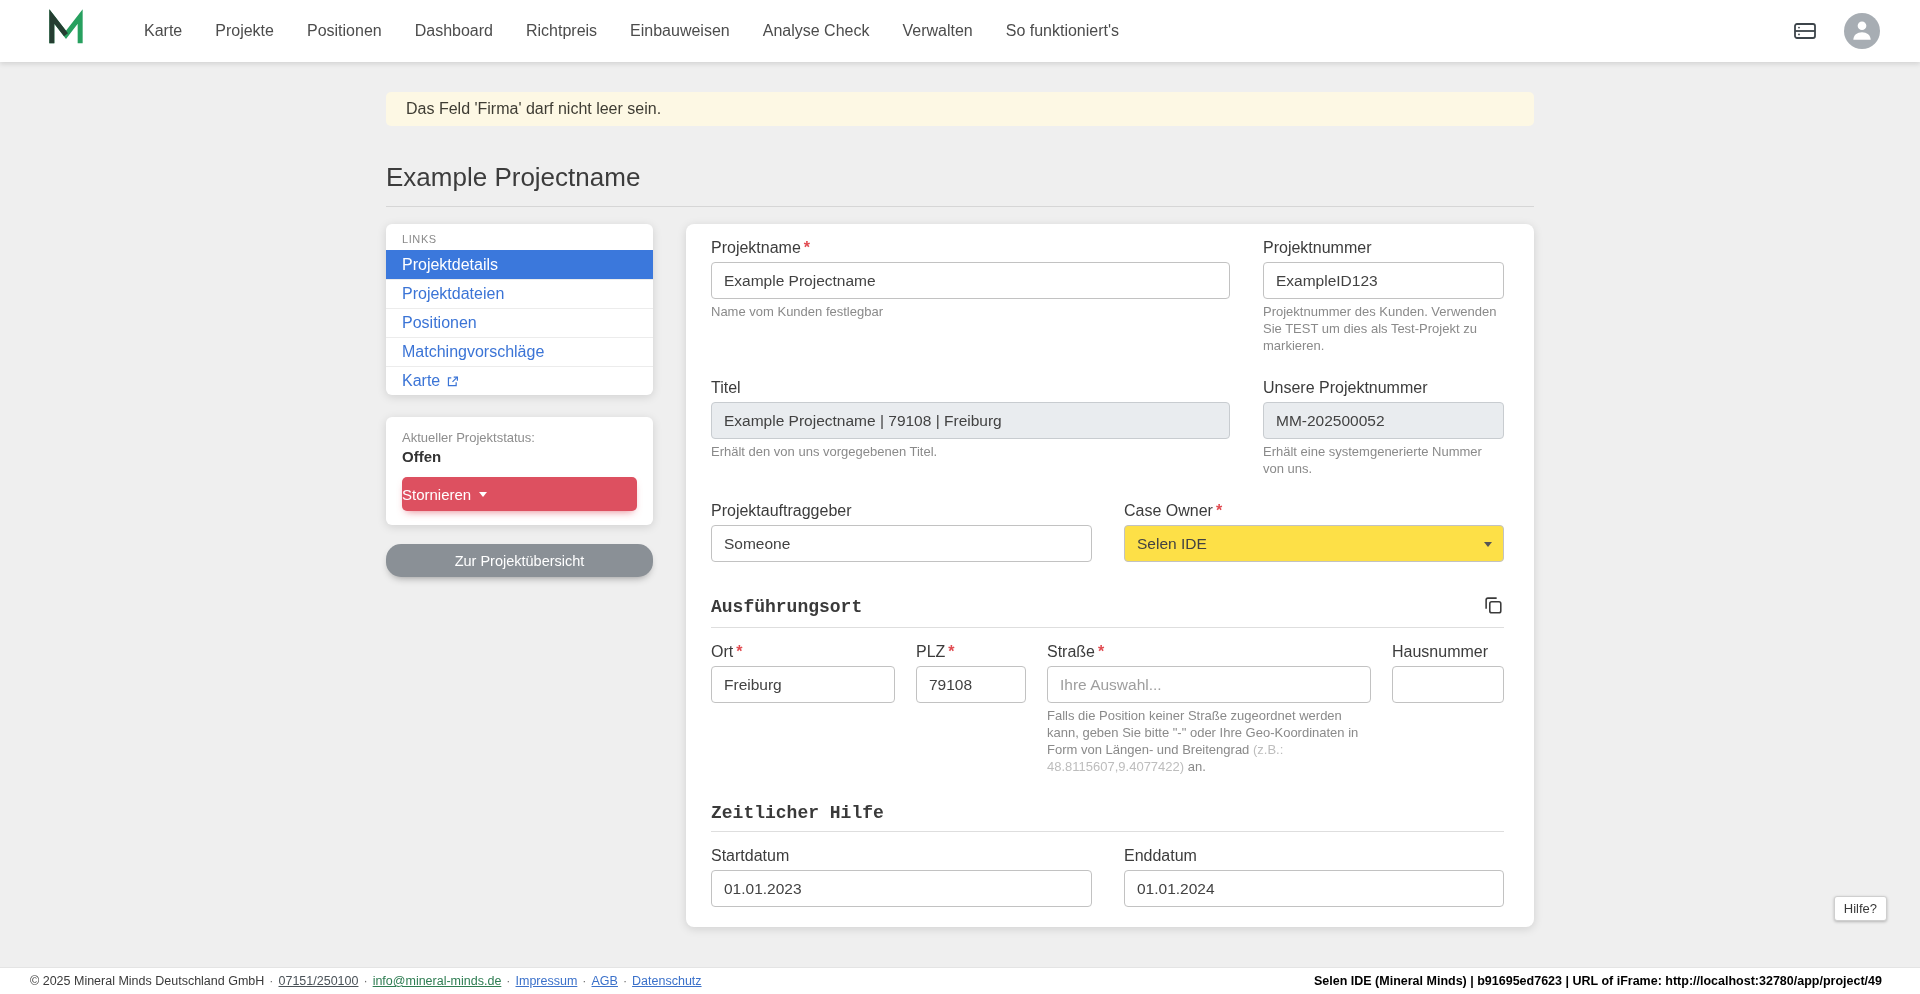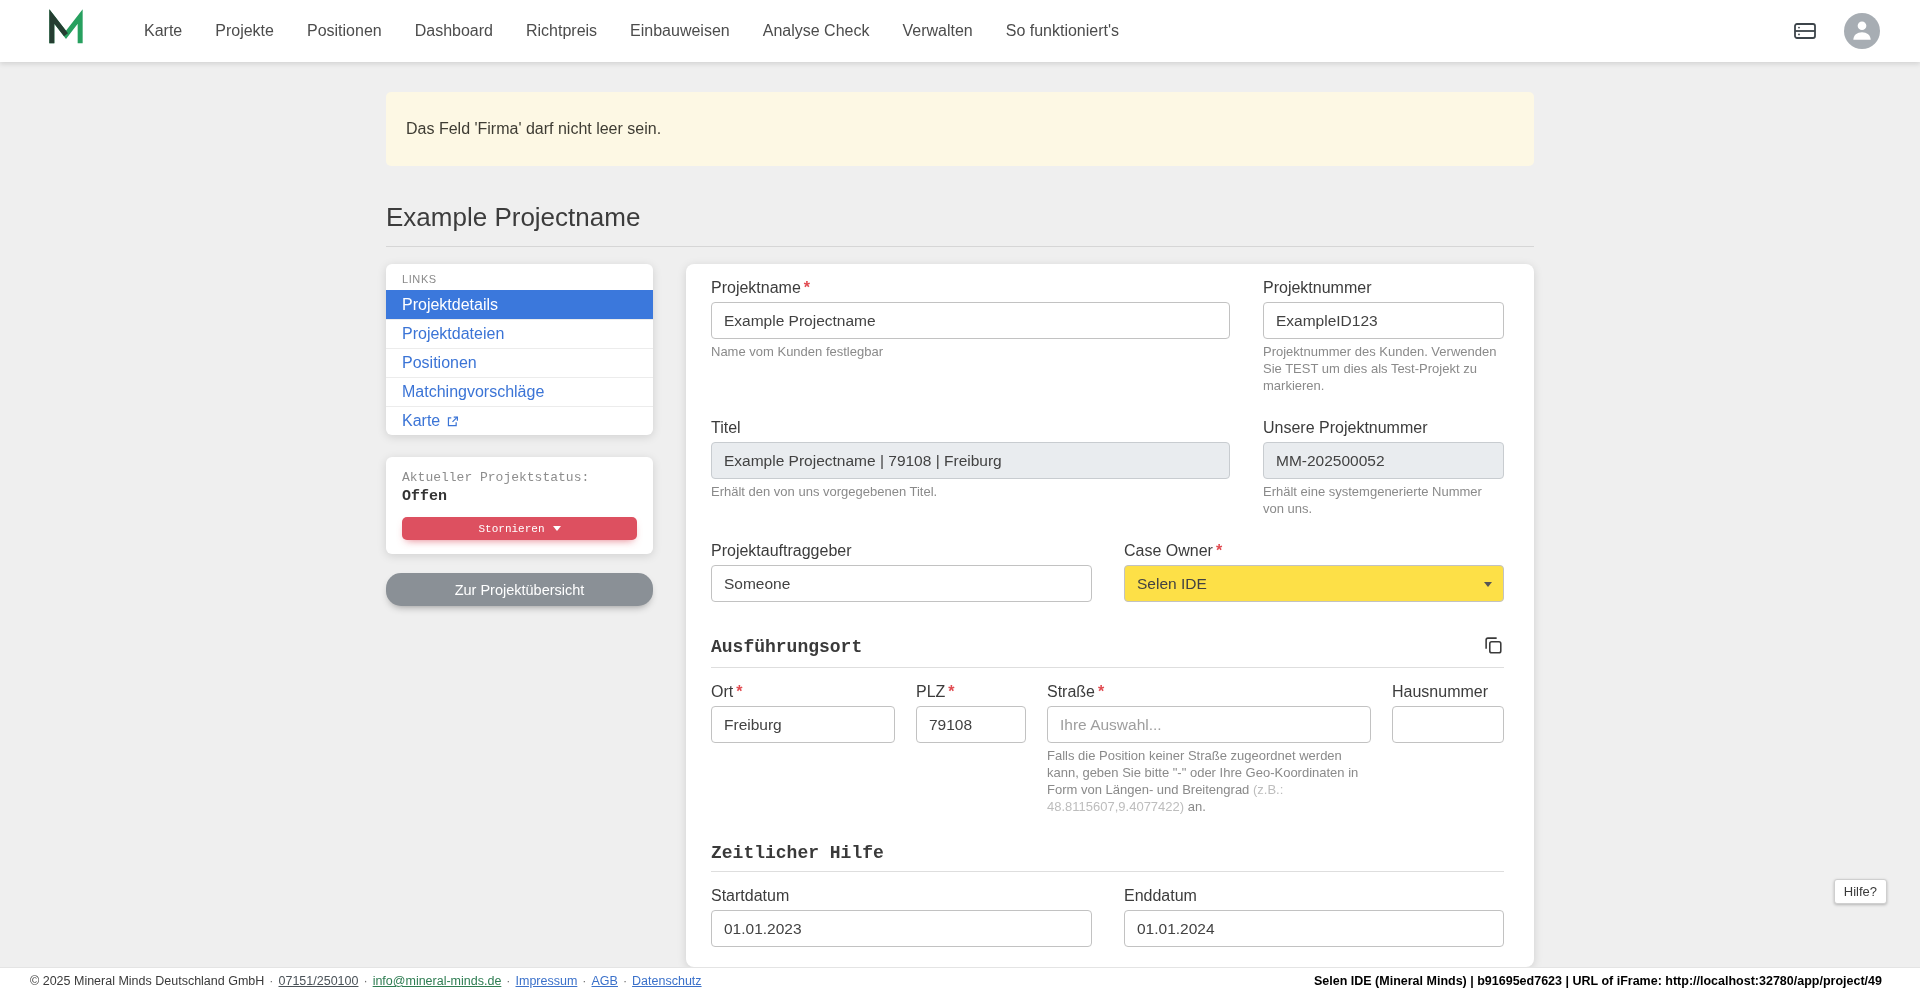--- a/index.html
+++ b/index.html
@@ -34,21 +34,21 @@
   }
   .icon-plain { cursor:pointer; display:flex; align-items:center; }
 
   
   .container { width: 1148px; margin: 0 auto; }
 
   .alert {
     margin-top: 30px;
     background: #fdf8e4;
     border-radius: 5px;
-    padding: 28px 20px;
+    padding: 8px 20px;
     font-size: 16px;
     color: #3e3c33;
   }
 
   .page-title { margin-top: 36px; font-size: 26px; font-weight: 500; color: #3c3c3c; }
   .title-hr { margin-top: 13px; border-bottom: 1px solid #d6d6d6; }
 
   .content-row { display: flex; gap: 33px; margin-top: 17px; align-items: flex-start; }
 
   
@@ -57,29 +57,29 @@
   .links-card { overflow:hidden; }
   .links-header { padding:9px 16px 5px; font-size:11px; letter-spacing:.6px; color:#8a8a8a; }
   .link-item {
     padding:5px 16px; font-size:16px; color:#3b74d6;
     border-top:1px solid #ececec; cursor:pointer;
     display:flex; align-items:center; gap:6px;
   }
   .link-item.active { background:#3b78dc; color:#fff; border-top-color:#3b78dc; }
   .ext-icon { display:inline-flex; }
 
-  .status-card { margin-top:22px; padding:13px 16px 14px;font-family:Liberation Mono, monospace; }
+  .status-card { margin-top:22px; padding:13px 16px 14px; }
   .status-label { font-size:13px; color:#8d8d8d; }
   .status-value { margin-top:3px; font-size:15px; font-weight:700; color:#333; }
   .danger-btn {
-    margin-top:12px; width:100%; height:23px;
+    margin-top:12px; width:100%; height:34px;
     background:#dd5060; border:none; border-radius:5px;
-    color:#fff; font-size:11px; font-family:inherit; cursor:pointer;
+    color:#fff; font-size:15px; font-family:inherit; cursor:pointer;
     box-shadow:0 4px 9px -4px rgba(221,80,96,.8);
-    display:flex; align-items:center; justify-content:center; gap:8px;
+    display:flex; align-items:center; gap:8px;
   }
   .caret-down { width:0; height:0; border-left:4.5px solid transparent; border-right:4.5px solid transparent; border-top:5px solid #fff; }
 
   .overview-btn {
     margin-top:19px; width:100%; height:33px;
     background:#8a9096; border:none; border-radius:15px;
     color:#fff; font-size:14.5px; font-family:inherit; cursor:pointer;
     box-shadow:0 4px 9px -4px rgba(0,0,0,.45);
   }
 
@@ -113,21 +113,21 @@
     border-left:4.5px solid transparent; border-right:4.5px solid transparent; border-top:5px solid #555; }
 
   .section-head { margin-top:32px; display:flex; align-items:center; justify-content:space-between; }
   .section-title { font-size:18px; font-weight:700; color:#3a3a3a;font-family:Liberation Mono, monospace; }
   .section-head.second { margin-top:28px; }
   .icon-btn { background:none; border:none; cursor:pointer; padding:0; display:flex; }
   .section-hr { margin-top:8px; margin-bottom:14px; border-bottom:1px solid #dedede; }
 
   
   .help-btn {
-    position:absolute; right:33px; bottom:90px;
+    position:absolute; right:33px; bottom:73px;
     background:#fff; border:1px solid #cfcfcf; border-radius:3px;
     padding:4px 9px; font-size:13px; font-family:inherit; color:#3a3a3a; cursor:pointer;
     box-shadow:0 1px 3px rgba(0,0,0,.25);
   }
   .footer {
     position:absolute; left:0; bottom:0; width:100%; height:27px;
     background:#fff; border-top:1px solid #e4e4e4;
     display:flex; align-items:center; justify-content:space-between;
     padding:0 38px 0 30px; font-size:12.5px; color:#3a3a3a;
   }

